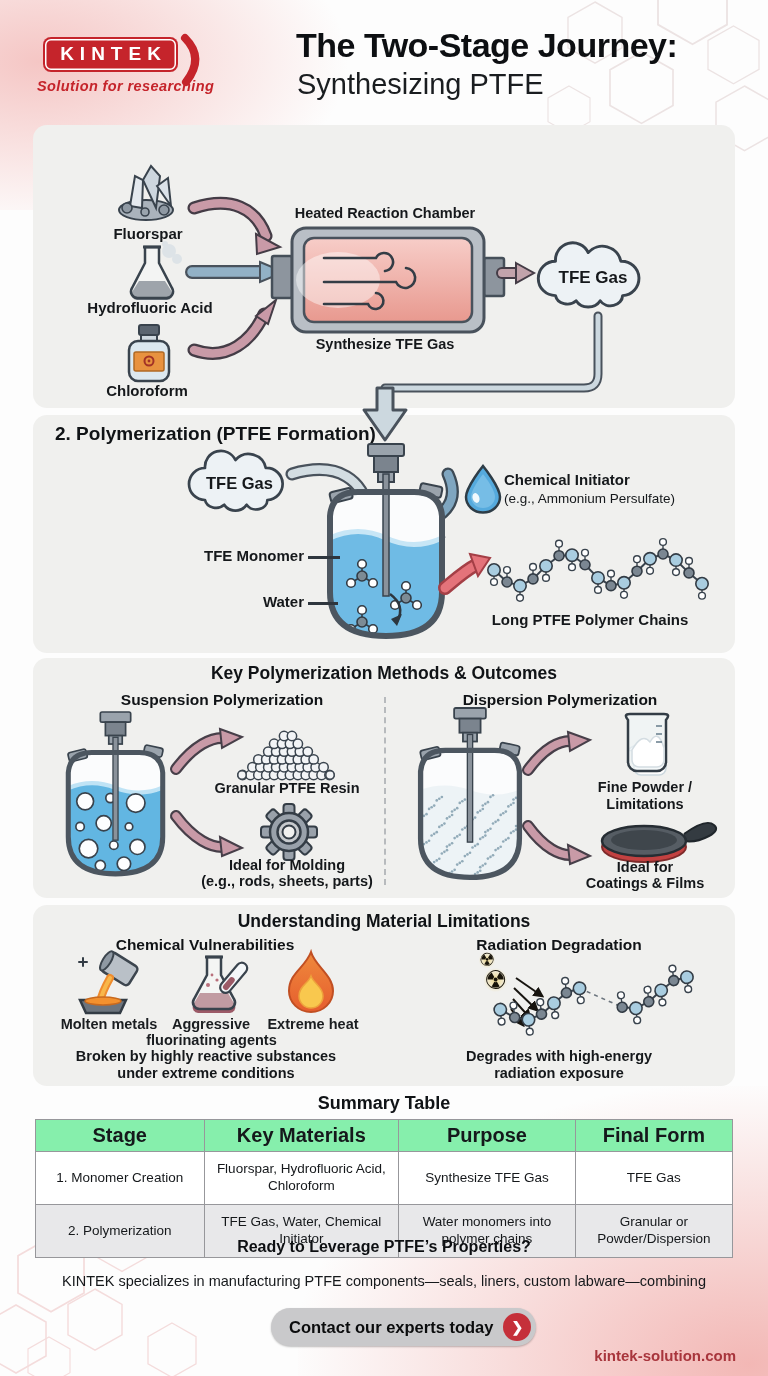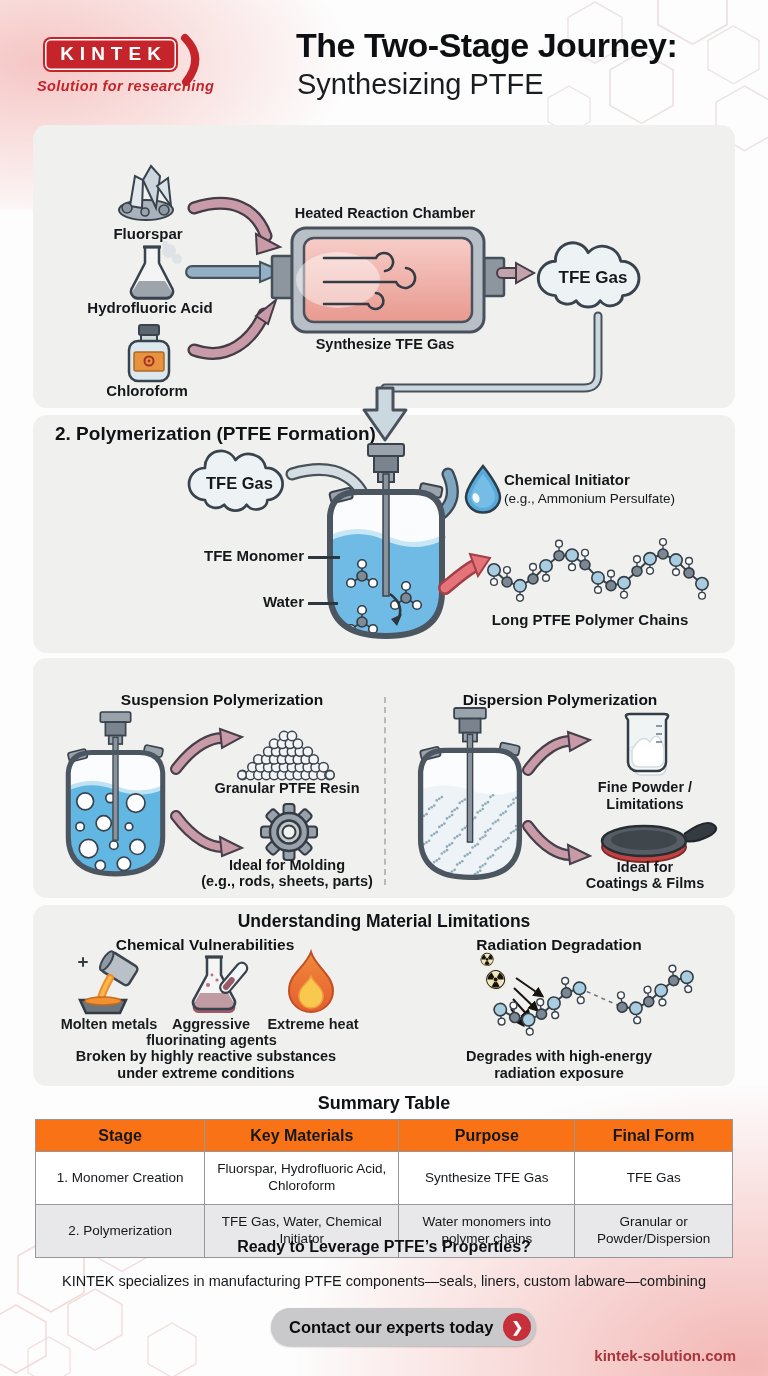--- a/index.html
+++ b/index.html
@@ -26,21 +26,21 @@
     font-style:italic;font-size:14.5px;letter-spacing:.4px;}
   .t1{position:absolute;left:296px;top:26px;font-size:34px;font-weight:800;letter-spacing:-.5px;color:#0d0f12;}
   .t2{position:absolute;left:297px;top:68px;font-size:29px;font-weight:400;color:#1a1d20;}
   .divider{position:absolute;left:384px;top:697px;height:188px;width:0;border-left:2px dashed #b7babd;}
   .rad-sym{position:absolute;color:#171309;line-height:1;
     background:radial-gradient(circle,rgba(238,200,70,.55),rgba(238,200,70,0) 70%);}
   
   .tblwrap{position:absolute;left:35px;top:1119px;width:698px;}
   table{width:100%;border-collapse:collapse;background:#fff;}
   th,td{border:1px solid #97979b;text-align:center;vertical-align:middle;}
-  th{background:#f97316;font-size:16px;font-weight:700;height:27px;padding:2px 4px;}
+  th{background:#86efac;font-size:20px;font-weight:700;height:27px;padding:2px 4px;}
   td{font-size:13.5px;font-weight:500;padding:6px 6px;height:40px;line-height:1.25;}
   tr.alt td{background:#e8e8ea;}
   td.c1{width:168px;} td.c2{width:200px;} td.c3{width:180px;} td.c4{width:150px;}
   
   .f-h{position:absolute;left:64px;top:1238px;width:640px;text-align:center;font-size:16px;font-weight:800;color:#0d0f12;}
   .f-b{position:absolute;width:662px;left:53px;text-align:center;font-size:14.5px;color:#15181b;}
   .cta{position:absolute;left:271px;top:1308px;height:38px;border-radius:19px;background:#c9c9cb;
     box-shadow:0 1px 2px rgba(0,0,0,.25);display:flex;align-items:center;padding:0 5px 0 18px;cursor:pointer;}
   .cta-label{font-size:16.5px;font-weight:700;color:#0b0c0d;margin-right:10px;}
   .cta-ic{width:28px;height:28px;border-radius:50%;background:#c5303a;color:#fff;display:flex;
@@ -334,20 +334,21 @@
         <line x1="205" y1="44.921586154098144" x2="205" y2="32.921586154098144" stroke="#39434d" stroke-width="1.4"></line>
         <circle cx="205" cy="32.921586154098144" r="3.4" fill="#ffffff" stroke="#39434d" stroke-width="1.4"></circle>
         <circle cx="205" cy="44.921586154098144" r="5" fill="#7b8792" stroke="#333c45" stroke-width="1.6"></circle>
         <line x1="218" y1="55.746589037703934" x2="218" y2="67.74658903770393" stroke="#39434d" stroke-width="1.4"></line>
         <circle cx="218" cy="67.74658903770393" r="3.4" fill="#ffffff" stroke="#39434d" stroke-width="1.4"></circle>
         <circle cx="218" cy="55.746589037703934" r="6.2" fill="#a9cde0" stroke="#333c45" stroke-width="1.6"></circle>
       </g>
   </svg>
   <div class="lbl" style="left:470px;top:612px;width:240px">Long PTFE Polymer Chains</div>
 
+  <div class="mid-h" style="left:194px;top:663px;width:380px">Key Polymerization Methods &amp; Outcomes</div>
   <div class="divider"></div>
 
   <div class="sub-h" style="left:82px;top:691px;width:280px">Suspension Polymerization</div>
   <svg class="abs" style="left:58px;top:712px" width="115" height="172" viewBox="0 0 136 204">
     <use href="#vbody" fill="#fbfcfd"></use>
     <g clip-path="url(#vclip)">
       <path d="M8,92 q30,-14 60,-2 q30,12 60,-2 V204 H8 z" fill="#62b6e2"></path>
       <path d="M8,92 q30,-14 60,-2 q30,12 60,-2" fill="none" stroke="#bfe3f5" stroke-width="5"></path>
       <g id="bub-susp">
           <circle cx="32" cy="106" r="10" fill="#fdfeff" stroke="#39434d" stroke-width="2"></circle>

